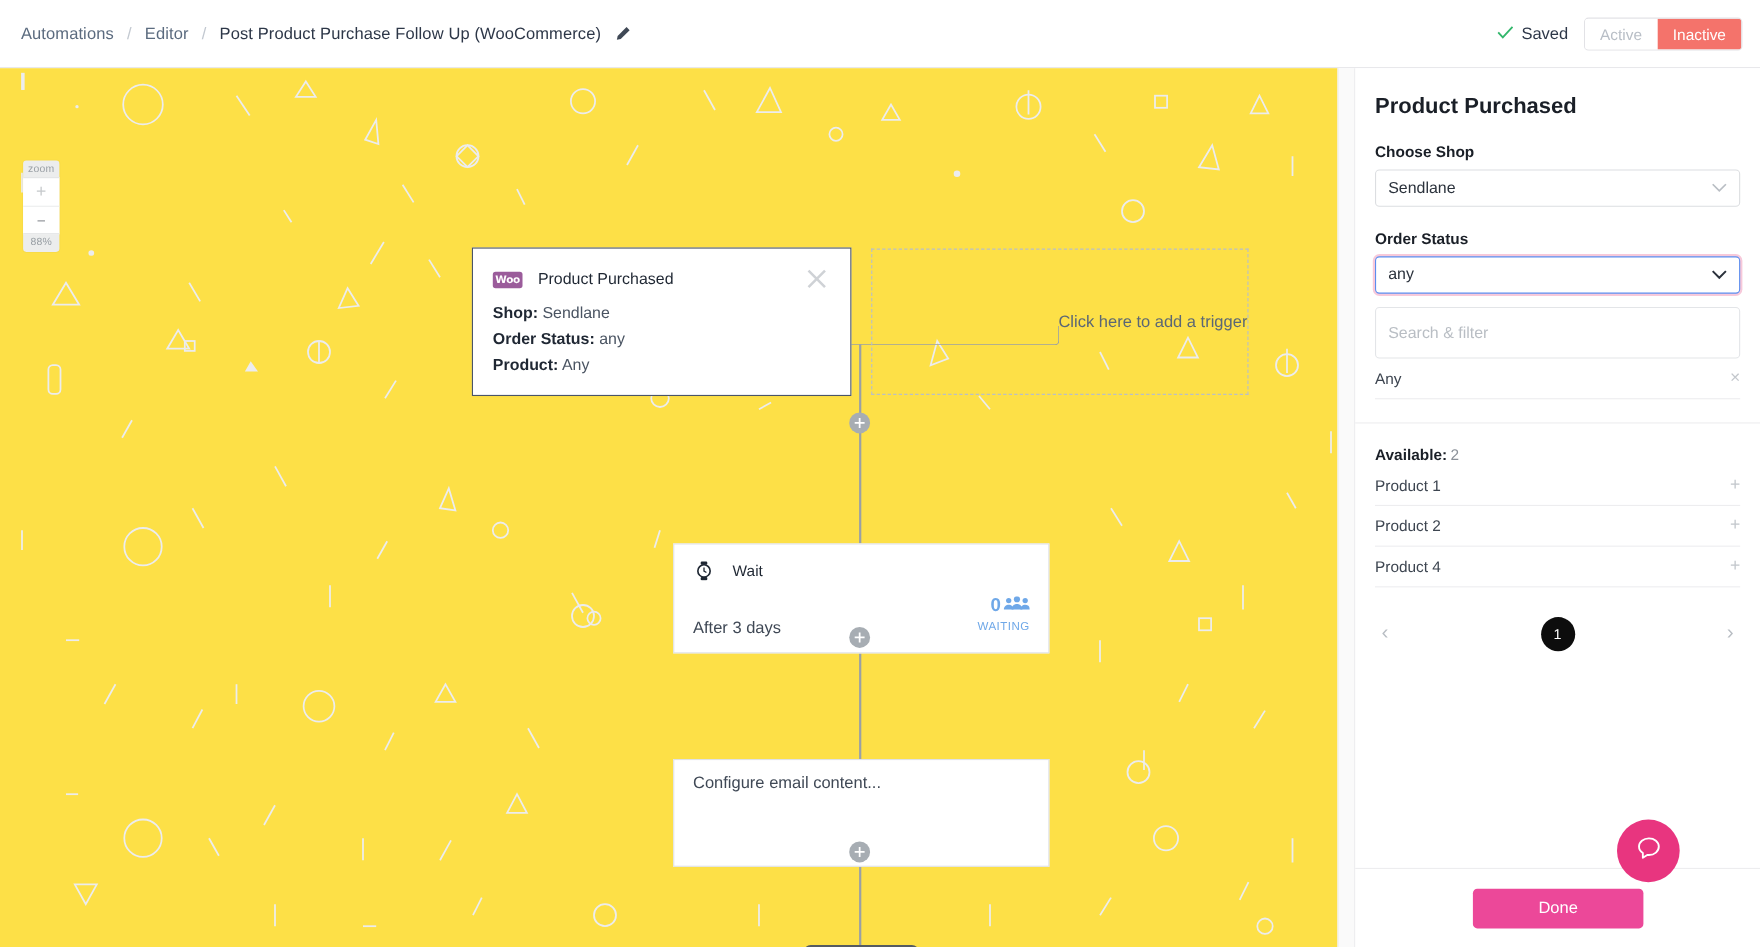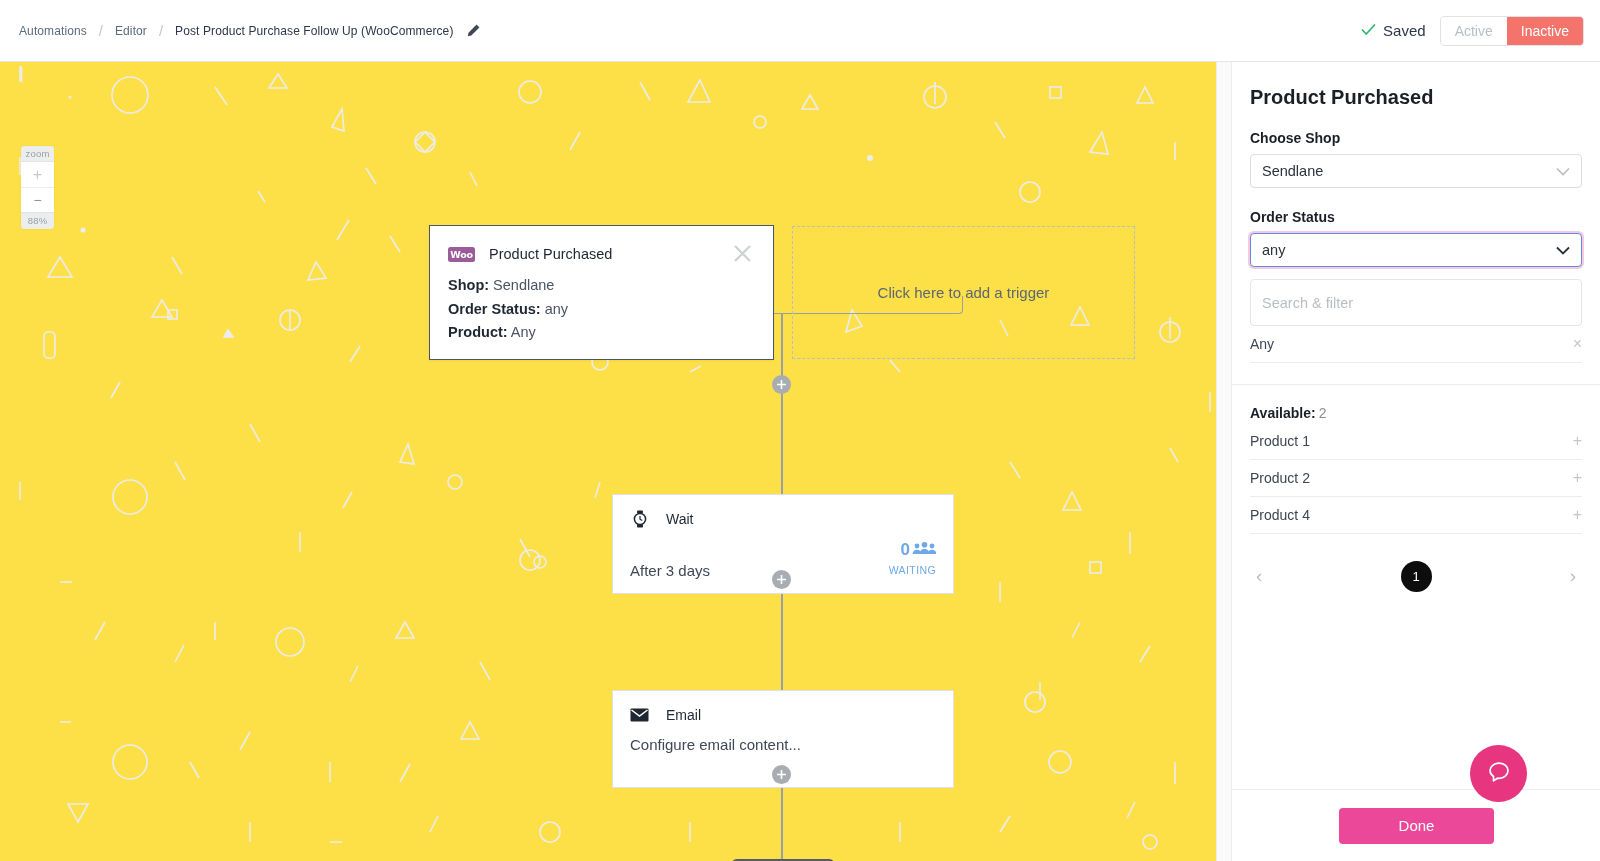--- a/index.html
+++ b/index.html
@@ -12,21 +12,21 @@
     -webkit-font-smoothing:antialiased;
   }
 
   
   .topbar{
     position:absolute; left:0; top:0; width:1600px; height:62px;
     background:#fff; border-bottom:1px solid #e6e6e9;
     display:flex; align-items:center;
   }
   .crumbs{ display:flex; align-items:center; padding-left:19px; gap:0px; }
-  .crumb{ font-size:12px; color:#4a5568; letter-spacing:.1px; }
+  .crumb{ font-size:15px; color:#4a5568; letter-spacing:.1px; }
   .crumb.link{ color:#5b6b7f; cursor:pointer; }
   .crumb.current{ color:#2d3748; }
   .crumb-sep{ color:#c2c8d0; font-size:15px; margin:0 12px; }
   .pencil{ margin-left:12px; display:inline-flex; cursor:pointer; }
 
   .topright{ margin-left:auto; display:flex; align-items:center; padding-right:16px; gap:14px;}
   .saved{ display:flex; align-items:center; gap:7px; font-size:15px; color:#2d3748;}
   .check{ color:#33b76c; font-size:17px; line-height:1; font-weight:700;}
   .togglegrp{ display:flex; border:1px solid #e2e2e6; border-radius:4px; overflow:hidden; height:30px;justify-content:center;}
   .tg{ display:flex; align-items:center; justify-content:center; font-size:14px; padding:0 14px; cursor:pointer;}
@@ -94,21 +94,21 @@
     margin-left:auto; color:#cfd2d6; font-size:23px; line-height:.8;
     cursor:pointer; font-weight:300; padding-right:2px;
   }
   .node-body{ padding:9px 18px 0 18px; font-size:14.5px; color:#3a4350; line-height:23.5px;}
   .node-body b{ color:#1f2733; font-weight:700;}
   .node-body .val{ color:#4a5462;}
 
   .dashbox{
     position:absolute; left:792px; top:164px; width:343px; height:133px;
     border:1.6px dashed #b9bfc6; background:transparent; z-index:3;
-    display:flex; align-items:center; justify-content:center;
+    display:flex; align-items:center; justify-content:flex-end;
     font-size:15px; color:#5b6775; cursor:pointer;
   }
 
   .node.wait{ left:612px; top:432px; width:342px; height:100px; }
   .node.email{ left:612px; top:628px; width:342px; height:98px; }
   .nh2{ display:flex; align-items:center; padding:14px 17px 0 17px;}
   .nh2 .ico{ width:19px; height:19px; display:flex; align-items:center; justify-content:center;}
   .nh2 .tt{ font-size:14px; color:#1f2733; margin-left:17px;}
   .nb2{ padding:12px 17px 0 17px; font-size:15px; color:#3f4855; display:flex; align-items:flex-end;}
   .waitcount{ margin-left:auto; text-align:right; color:#6fa8e8; padding-bottom:2px;}
@@ -423,29 +423,20 @@
                 <path d="M15.6 12c0-2.6 2-4.2 4.4-4.2s4.4 1.6 4.4 4.2z" fill="#6fa8e8"></path>
             </svg>
           </span>
         </span>
         <span class="lbl">WAITING</span>
       </span>
     </div>
   </div>
 
   <div class="node email">
-    <div class="nh2">
-      <span class="ico">
-        <svg width="19" height="14" viewBox="0 0 19 14">
-          <rect x="0.5" y="0.5" width="18" height="13" rx="1" fill="#1f2733"></rect>
-          <path d="M1.5 2L9.5 8 17.5 2" stroke="#fff" stroke-width="1.5" fill="none"></path>
-        </svg>
-      </span>
-      <span class="tt">Email</span>
-    </div>
     <div class="nb2">
       <span>Configure email content...</span>
     </div>
   </div>
 
   <div class="endbadge">
     
     
   </div>
 </div>

